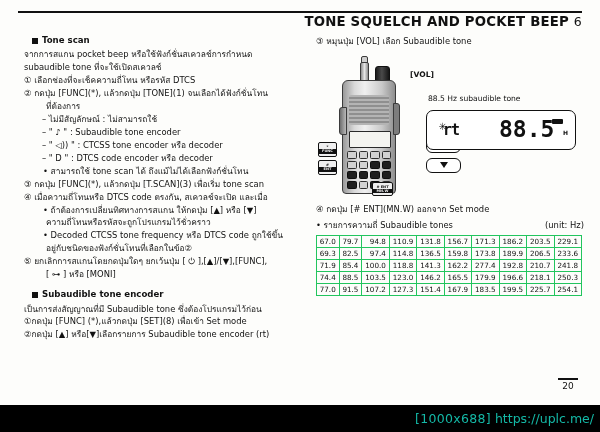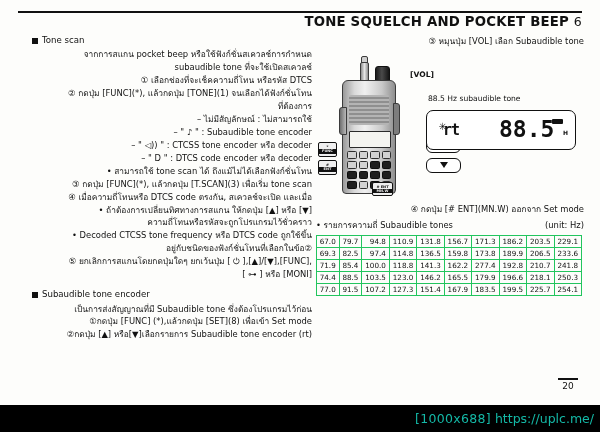--- a/index.html
+++ b/index.html
@@ -24,29 +24,28 @@
     white-space:nowrap;
   }
   #page-title .pg{font-weight:normal;font-size:12.5px;}
 
   
   .col{position:absolute;top:36px;}
   #col-left{left:24px;width:288px;}
   #col-right{left:316px;width:268px;}
 
   h3.sec{
-    font-size:8.6px;font-weight:normal;margin:0 0 4px 8px;
+    font-size:8.6px;font-weight:bold;margin:0 0 4px 8px;
     display:flex;align-items:center;gap:4px;line-height:1.1;
   }
   h3.sec .sq{width:6px;height:6px;background:#111;display:inline-block;}
 
   p.t{
     margin:0 0 1px 0;font-size:8.4px;line-height:1.42;
     letter-spacing:0;
-    text-align:right;
   }
   p.t.ind1{padding-left:11px;text-indent:-11px;}
   p.t.ind2{padding-left:22px;}
   p.t.dash{padding-left:28px;text-indent:-10px;}
   p.t.bul{padding-left:28px;text-indent:-9px;}
   .gap{height:8px;}
 
   
   #fig{position:relative;height:150px;margin-top:6px;}
 

